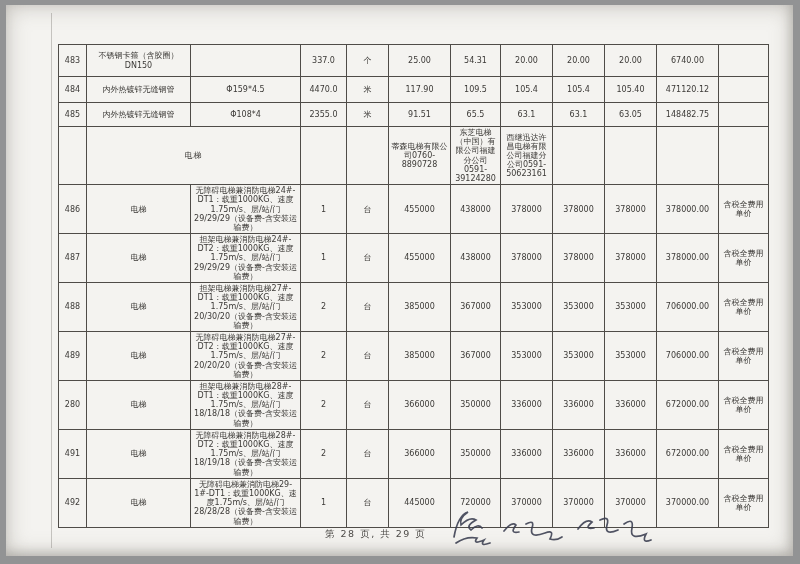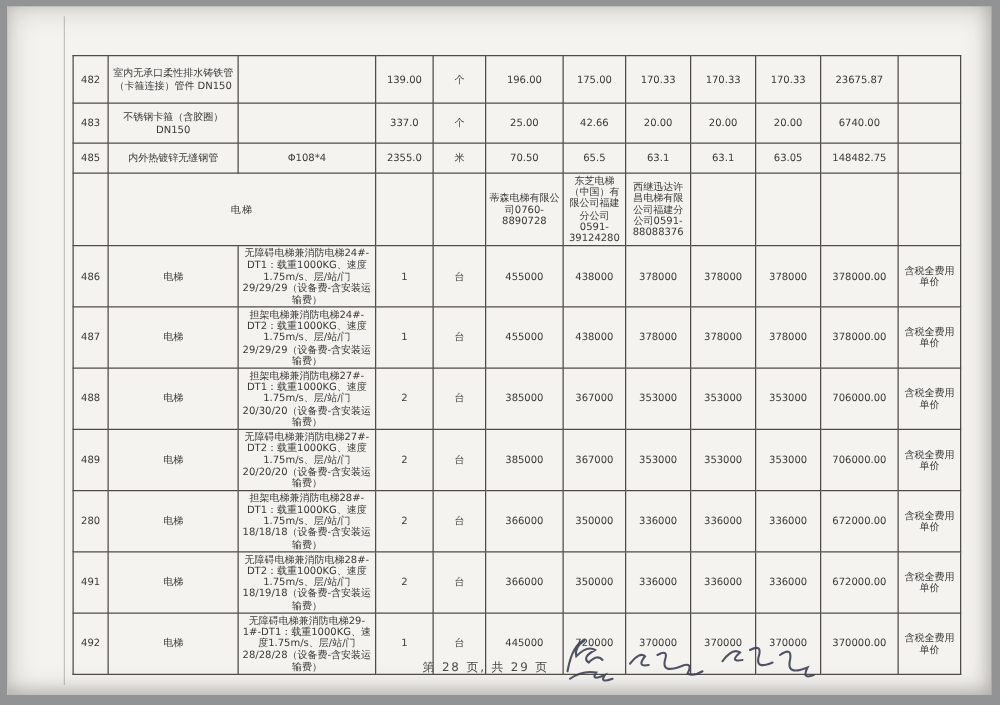--- a/index.html
+++ b/index.html
@@ -28,21 +28,21 @@
     text-align:center;vertical-align:middle;
     padding:1px 2px;overflow:hidden;
     font-family:"DejaVu Sans",sans-serif;
   }
   td.c-left{text-align:left;padding-left:4px}
   td.c-desc{text-align:left;font-size:6.6px;line-height:1.2;padding:1px 3px}
   td.c-small{font-size:6.4px;line-height:1.25;padding:0 1px}
   td.c-remark{font-size:7.4px;line-height:1.2}
   td.c-big{font-size:9px;letter-spacing:1px}
   .footer-text{
-    position:absolute;left:338px;top:528px;
+    position:absolute;left:325px;top:528px;
     font-size:9.5px;color:#4b4946;letter-spacing:1.5px;white-space:nowrap;
   }
   .signatures{position:absolute;left:446px;top:503px}
 </style>
 </head>
 <body>
 
 <div class="page">
   <div class="fold-line"></div>
 </div>
@@ -56,70 +56,70 @@
       <col style="width:42px">
       <col style="width:62px">
     <col style="width:50px">
       <col style="width:52px">
       <col style="width:52px">
     <col style="width:52px">
       <col style="width:62px">
       <col style="width:50px">
   </colgroup>
   <tbody>
-      <tr style="height: 38px;">
-        <td>482</td>
-        <td class="c-left">室内无承口柔性排水铸铁管（卡箍连接）管件 DN150</td>
-        <td></td>
-        <td>139.00</td>
-        <td>个</td>
-        <td>196.00</td>
-        <td>175.00</td>
-        <td>170.33</td>
-        <td>170.33</td>
-        <td>170.33</td>
-        <td>23675.87</td>
-        <td></td>
-      </tr>
       <tr style="height: 32px;">
         <td>483</td>
         <td class="c-left">不锈钢卡箍（含胶圈）DN150</td>
         <td></td>
         <td>337.0</td>
         <td>个</td>
         <td>25.00</td>
-        <td>42.66</td>
+        <td>54.31</td>
         <td>20.00</td>
         <td>20.00</td>
         <td>20.00</td>
         <td>6740.00</td>
+        <td></td>
+      </tr>
+      <tr style="height: 26px;">
+        <td>484</td>
+        <td>内外热镀锌无缝钢管</td>
+        <td>Φ159*4.5</td>
+        <td>4470.0</td>
+        <td>米</td>
+        <td>117.90</td>
+        <td>109.5</td>
+        <td>105.4</td>
+        <td>105.4</td>
+        <td>105.40</td>
+        <td>471120.12</td>
         <td></td>
       </tr>
       <tr style="height: 24px;">
         <td>485</td>
         <td>内外热镀锌无缝钢管</td>
         <td>Φ108*4</td>
         <td>2355.0</td>
         <td>米</td>
-        <td>70.50</td>
+        <td>91.51</td>
         <td>65.5</td>
         <td>63.1</td>
         <td>63.1</td>
         <td>63.05</td>
         <td>148482.75</td>
         <td></td>
       </tr>
       <tr style="height: 54px;">
         <td></td>
         <td colspan="2" class="c-big">电梯</td>
         <td></td>
         <td></td>
         <td class="c-small">蒂森电梯有限公司0760-8890728</td>
         <td class="c-small">东芝电梯（中国）有限公司福建分公司0591-39124280</td>
-        <td class="c-small">西继迅达许昌电梯有限公司福建分公司0591-88088376</td>
+        <td class="c-small">西继迅达许昌电梯有限公司福建分公司0591-50623161</td>
         <td></td>
         <td></td>
         <td></td>
         <td></td>
       </tr>
       <tr style="height: 30px;">
         <td>486</td>
         <td>电梯</td>
         <td class="c-desc">无障碍电梯兼消防电梯24#-DT1：载重1000KG、速度1.75m/s、层/站/门29/29/29（设备费-含安装运输费）</td>
         <td>1</td>

